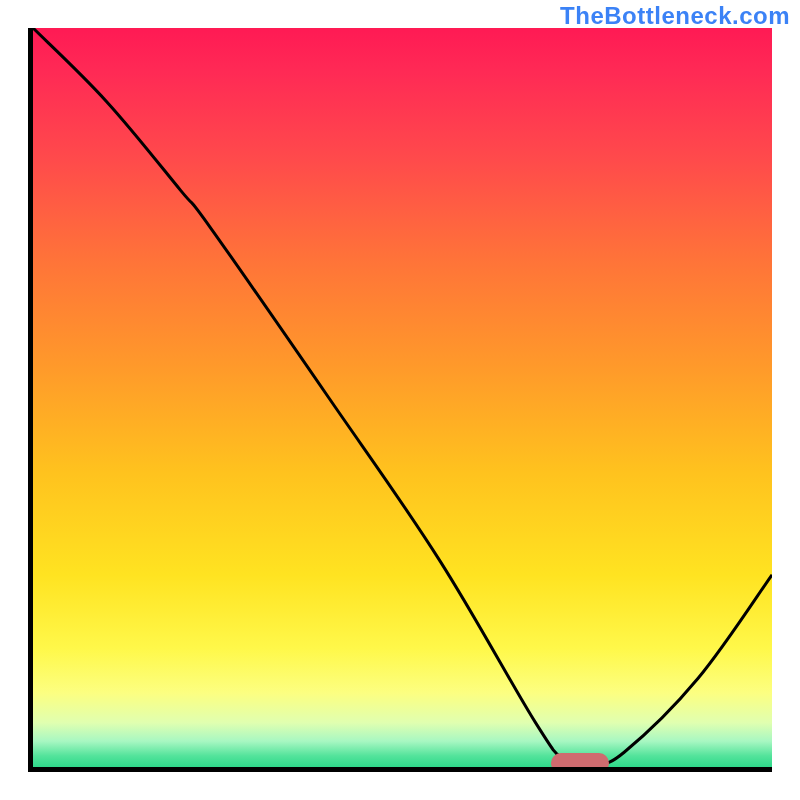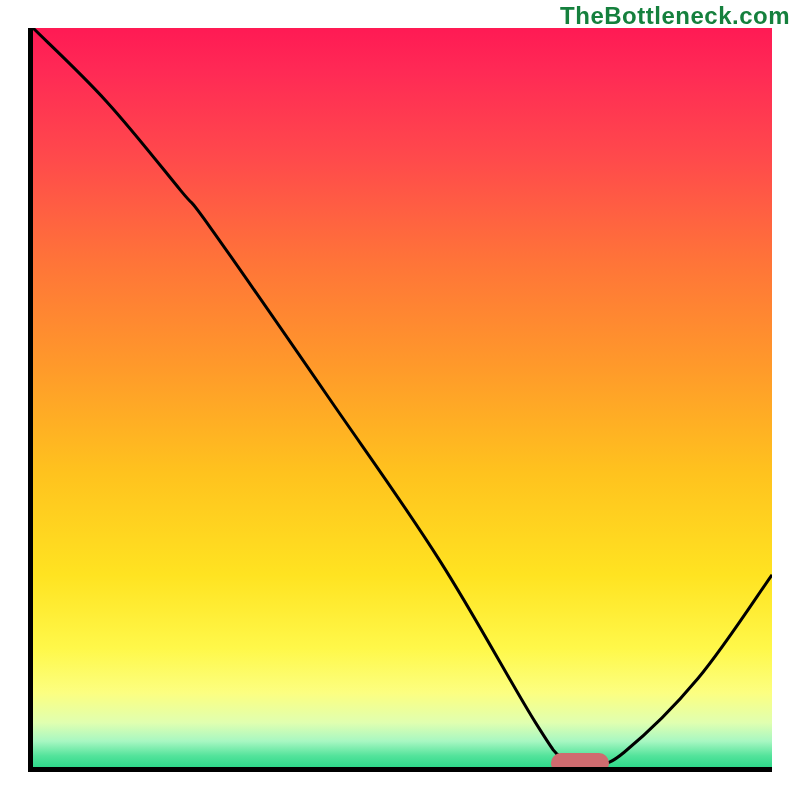--- a/index.html
+++ b/index.html
@@ -15,21 +15,21 @@
     position: relative;
     width: 800px;
     height: 800px;
   }
   .watermark {
     position: absolute;
     top: 2px;
     right: 10px;
     font-size: 24px;
     font-weight: bold;
-    color: #15803d;
+    color: #3b82f6;
     letter-spacing: 0.5px;
     z-index: 10;
   }
   .plot-area {
     position: absolute;
     left: 28px;
     top: 28px;
     width: 744px;
     height: 744px;
     box-sizing: border-box;

